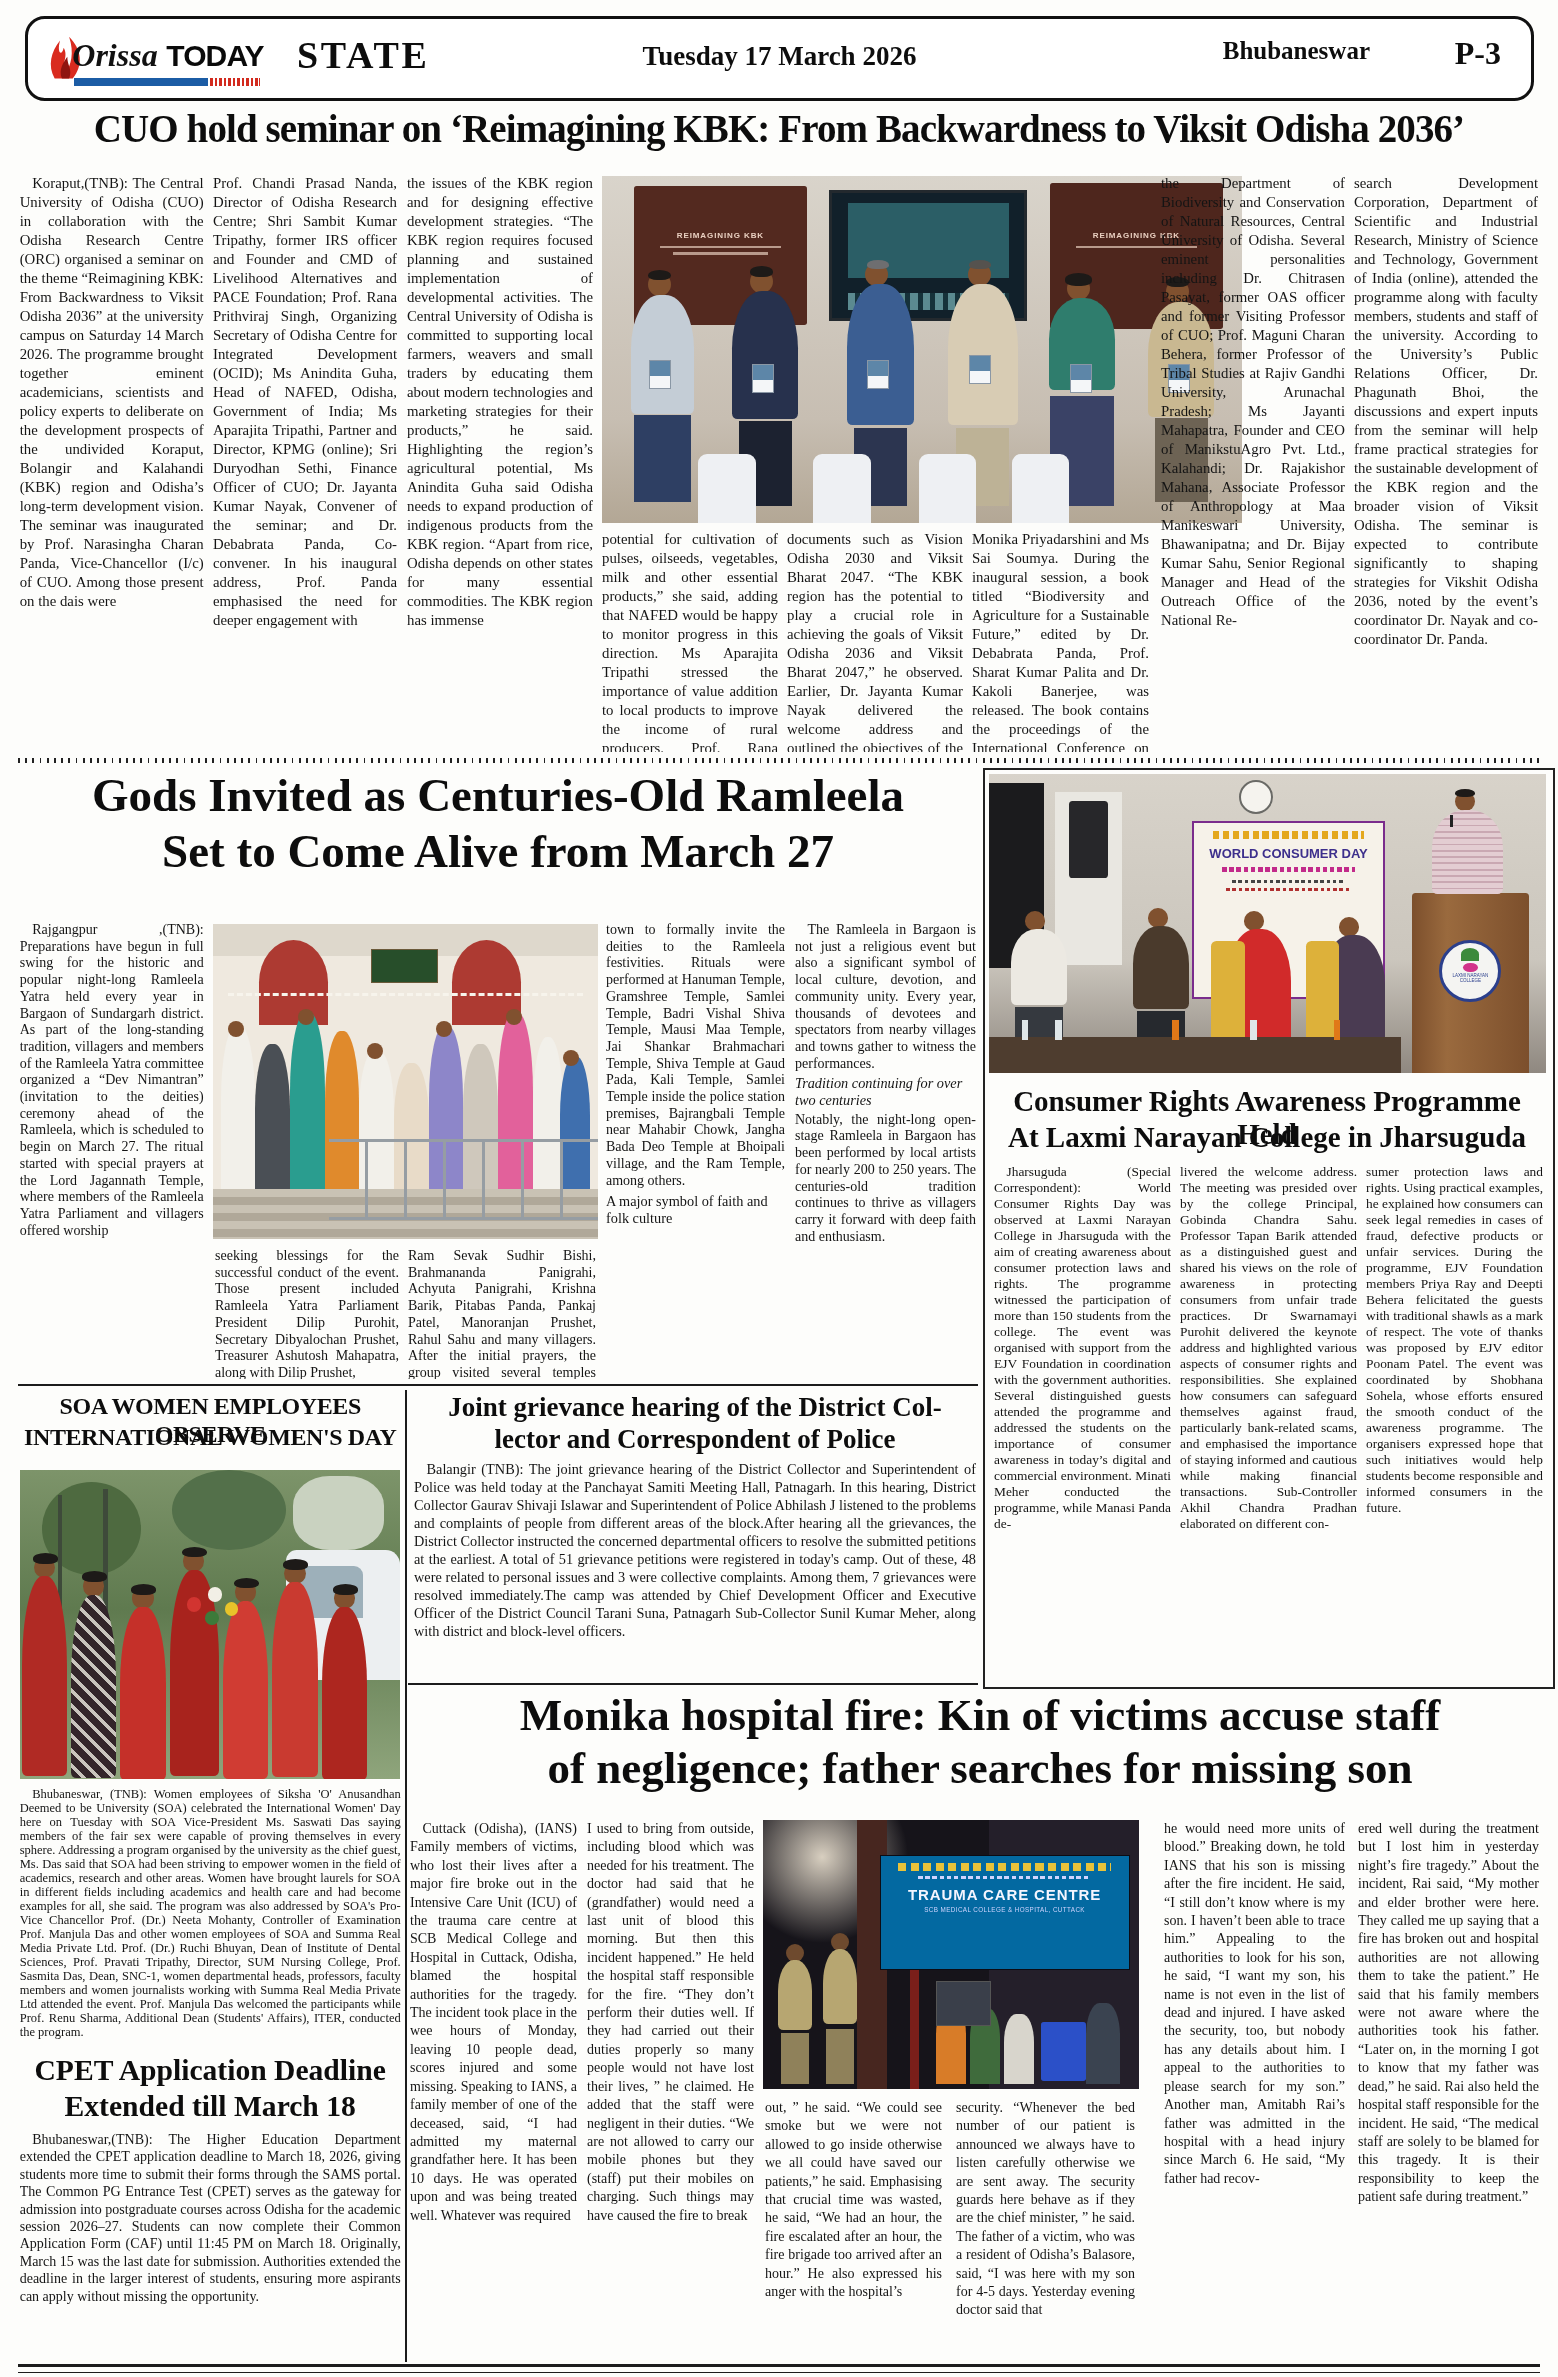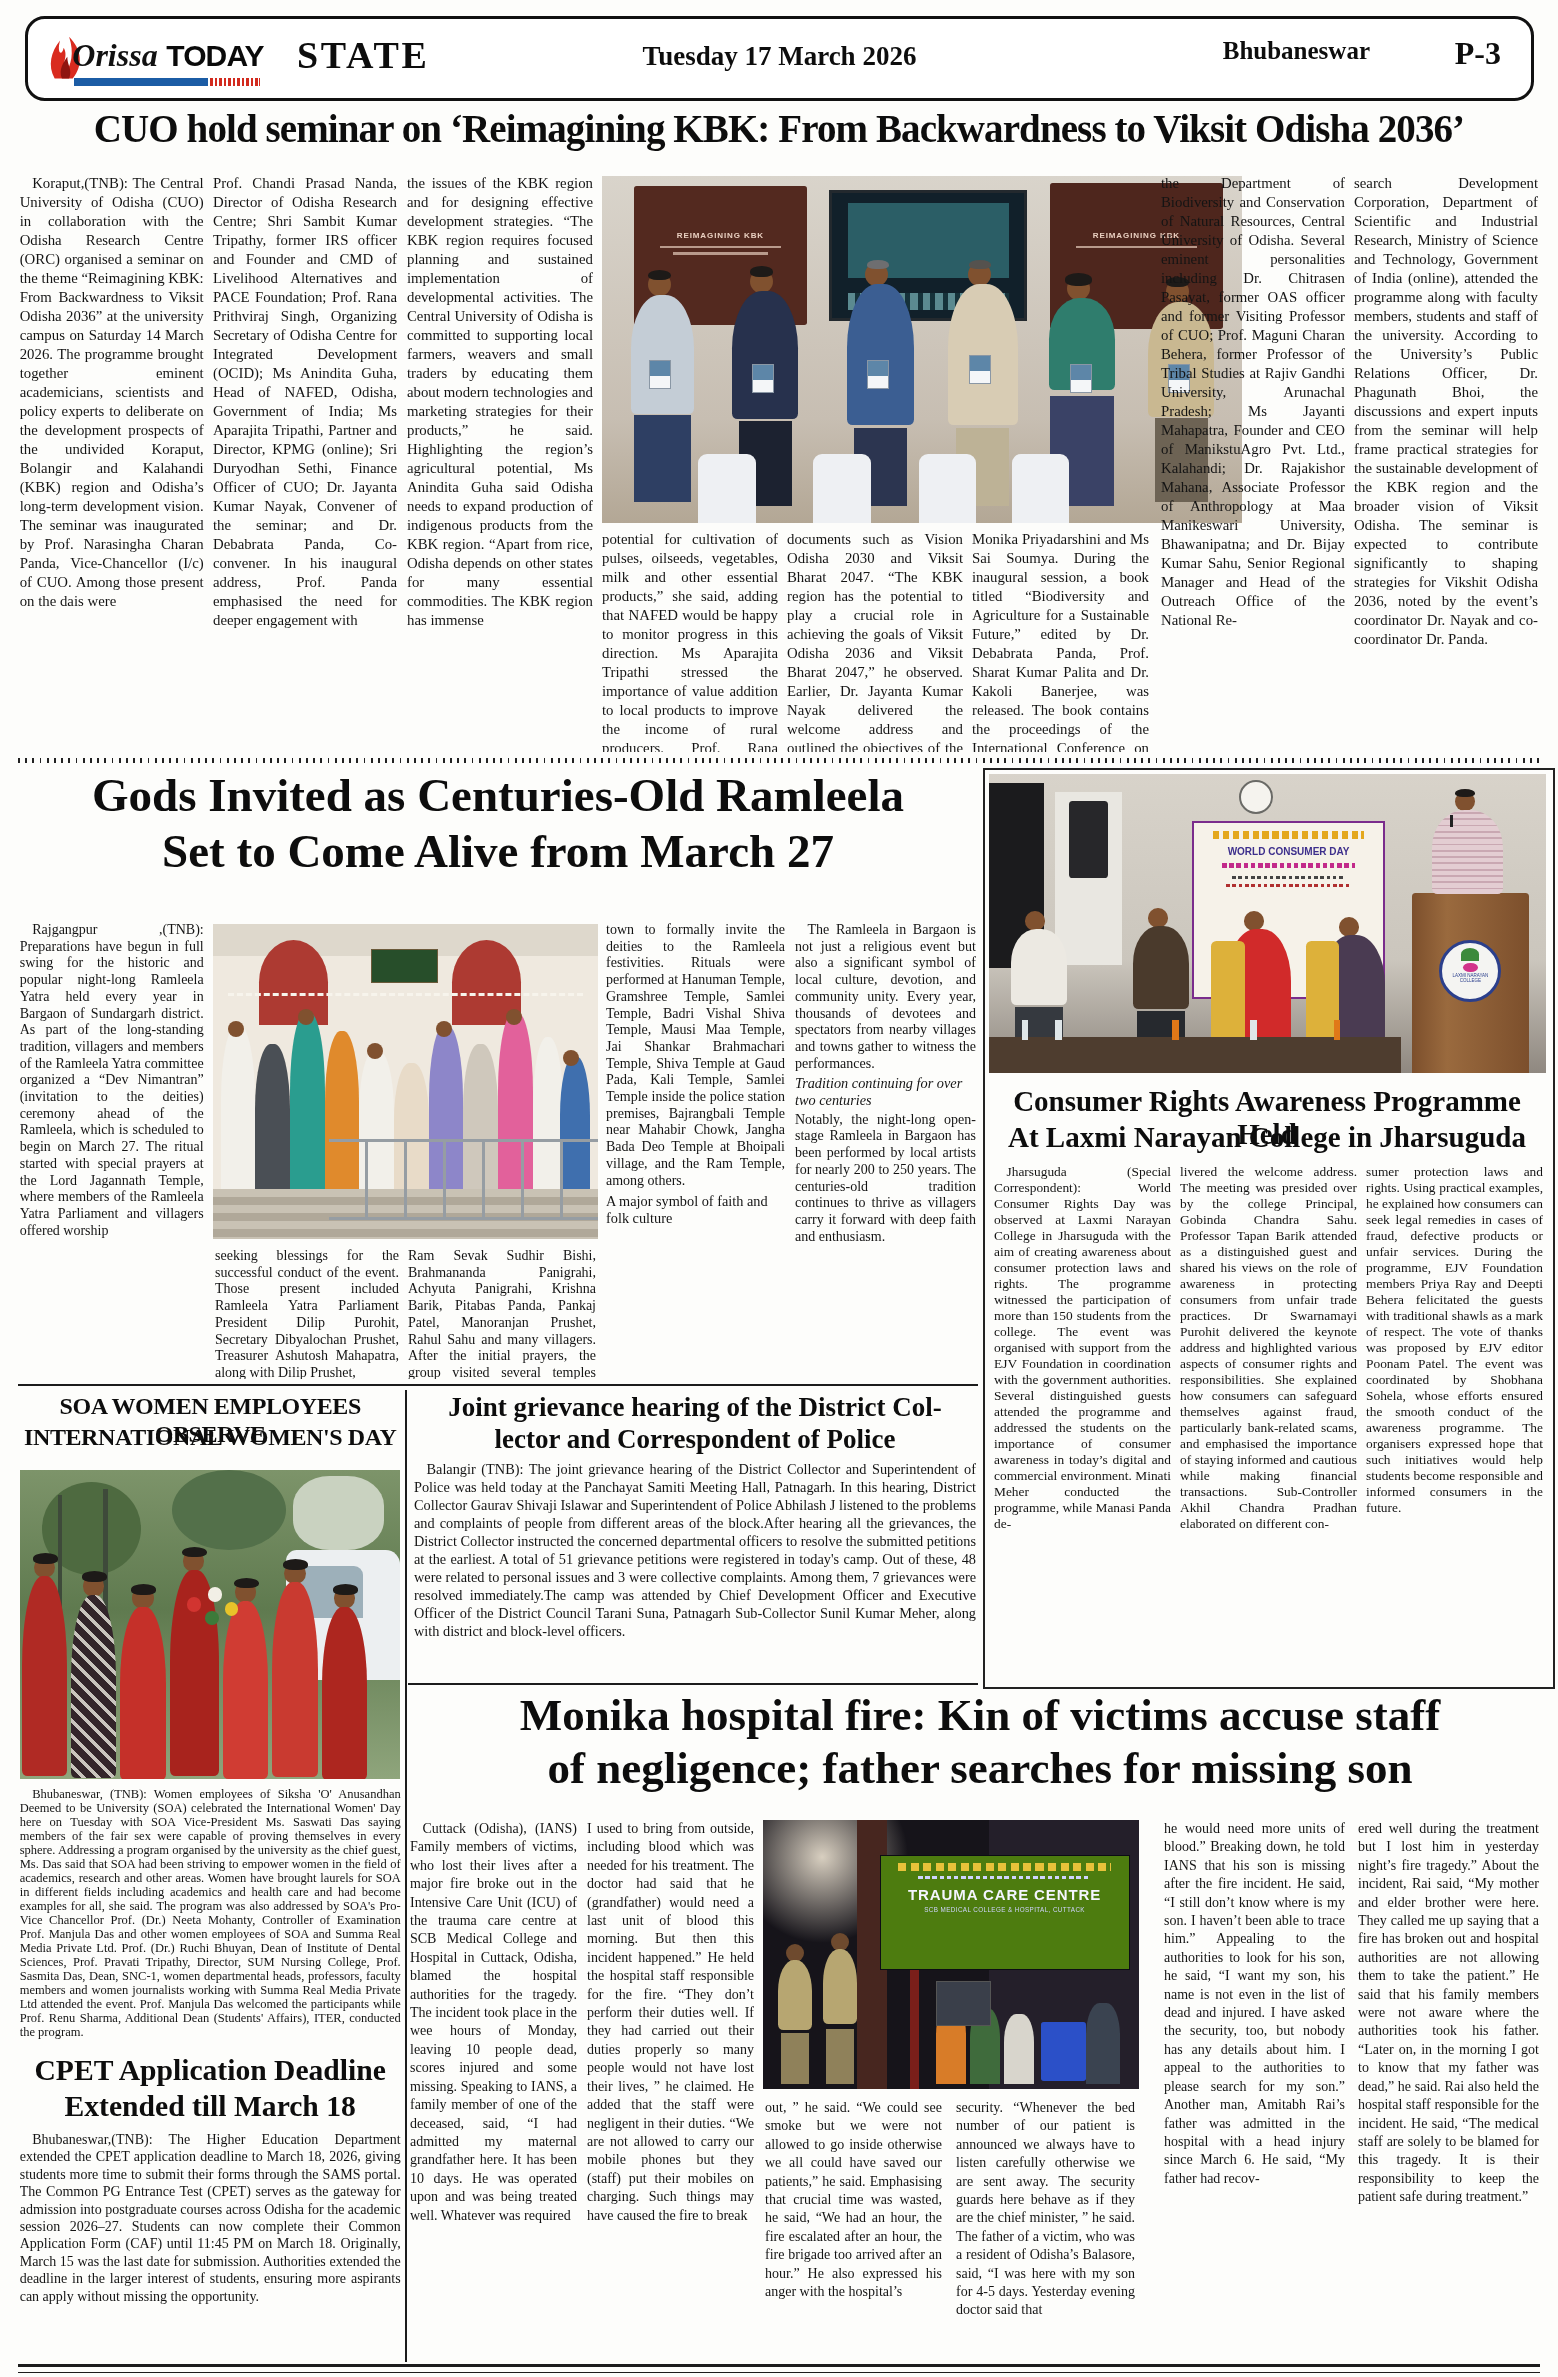--- a/index.html
+++ b/index.html
@@ -172,21 +172,21 @@
   <div class="rule" style="left:18px;top:1384px;width:960px;height:1.8px;"></div>
 
   <div class="abs" style="left:983px;top:768px;width:568px;height:917px;border:2.2px solid #222;background:#fdfdfb;">
     <div class="photo" style="left:3.6px;top:3.6px;width:557px;height:299px;background:linear-gradient(180deg,#d8d3ca,#cbc6bd 62%,#8f8880);">
       <div class="pel" style="left:0;top:3%;width:10%;height:62%;background:#1b1b1d;"></div>
       <div class="pel" style="left:12%;top:6%;width:12%;height:58%;background:#e9e7e1;"></div>
       <div class="pel" style="left:14.5%;top:9%;width:7%;height:26%;background:#27272a;border-radius:3.6px;"></div>
       <div class="pel" style="left:45%;top:2%;width:30px;height:30px;border-radius:50%;background:#f5f3ee;border:2.7px solid #6a6a66;"></div>
       <div class="pel" style="left:36.5%;top:16%;width:34%;height:58%;background:#f6f2e9;border:2.7px solid #7a2c8c;text-align:center;">
         <div style="margin:7.2px auto 0;width:80%;height:8px;background:repeating-linear-gradient(90deg,#e4a81e 0 6.3px,transparent 6.3px 9.9px);"></div>
-        <div style="margin-top:7.2px;font-family:'Liberation Sans',sans-serif;font-weight:bold;font-size:10px;color:#3d2f8c;">WORLD CONSUMER DAY</div>
+        <div style="margin-top:7.2px;font-family:'Liberation Sans',sans-serif;font-weight:bold;font-size:13px;color:#3d2f8c;">WORLD CONSUMER DAY</div>
         <div style="margin:6.3px auto 0;width:70%;height:5.4px;background:repeating-linear-gradient(90deg,#c22a8a 0 4.5px,transparent 4.5px 7.2px);"></div>
         <div style="margin:7.2px auto 0;width:60%;height:3.6px;background:repeating-linear-gradient(90deg,#444 0 3.6px,transparent 3.6px 6.3px);"></div>
         <div style="margin:4.5px auto 0;width:66%;height:3.6px;background:repeating-linear-gradient(90deg,#b03030 0 3.6px,transparent 3.6px 6.3px);"></div>
       </div>
 
       <div class="pel" style="left:3%;bottom:8%;width:12%;height:46%;">
           <div class="head" style="left:30%;top:0;width:19.7px;height:19.7px;"></div>
           <div class="torso" style="left:8%;top:18px;width:84%;height:55%;background:#ece9e2;"></div>
           <div class="torso" style="left:14%;top:70%;width:72%;height:30%;background:#35393f;border-radius:0;"></div>
         </div>
@@ -309,21 +309,21 @@
   <div class="hl" style="left:408px;top:1744px;width:1144px;font-size:45px;line-height:1.1;">of negligence; father searches for missing son</div>
 
   <div class="col-f ind" style="left:410px;top:1820px;width:167px;height:552px;">Cuttack (Odisha), (IANS) Family members of victims, who lost their lives after a major fire broke out in the Intensive Care Unit (ICU) of the trauma care centre at SCB Medical College and Hospital in Cuttack, Odisha, blamed the hospital authorities for the tragedy. The incident took place in the wee hours of Monday, leaving 10 people dead, scores injured and some missing. Speaking to IANS, a family member of one of the deceased, said, “I had admitted my maternal grandfather here. It has been 10 days. He was operated upon and was being treated well. Whatever was required</div>
   <div class="col-f" style="left:587px;top:1820px;width:167px;height:552px;">I used to bring from outside, including blood which was needed for his treatment. The doctor had said that he (grandfather) would need a last unit of blood this morning. But then this incident happened.” He held the hospital staff responsible for the fire. “They don’t perform their duties well. If they had carried out their duties properly so many people would not have lost their lives, ” he claimed.  He added that the staff were negligent in their duties. “We are not allowed to carry our mobile phones but they (staff) put their mobiles on charging. Such things may have caused the fire to break</div>
 
   <div class="photo" style="left:763px;top:1820px;width:376px;height:269px;background:#16141a;">
     <div class="pel" style="left:0;top:0;width:45%;height:55%;background:radial-gradient(circle at 35% 25%,#d8cfc0,rgba(216,207,192,0) 55%);"></div>
     <div class="pel" style="left:60%;top:0;width:40%;height:100%;background:#241f2a;"></div>
     <div class="pel" style="left:25%;top:0;width:8%;height:100%;background:#47261f;"></div>
     <div class="pel" style="left:39%;top:30%;width:2.5%;height:70%;background:#7a1f1a;"></div>
-    <div class="pel" style="left:31%;top:13%;width:66%;height:42%;background:#4d7c0f;border:1.8px solid #0c0c14;text-align:center;overflow:hidden;">
+    <div class="pel" style="left:31%;top:13%;width:66%;height:42%;background:#0369a1;border:1.8px solid #0c0c14;text-align:center;overflow:hidden;">
       <div style="margin:7.2px auto 0;width:86%;height:8px;background:repeating-linear-gradient(90deg,#e8c23a 0 8px,transparent 8px 12.5px);"></div>
       <div style="margin:4.5px auto 0;width:70%;height:3.6px;background:repeating-linear-gradient(90deg,#cfd4ff 0 4.5px,transparent 4.5px 7.2px);"></div>
       <div style="margin-top:6.3px;font-family:'Liberation Sans',sans-serif;font-weight:bold;font-size:15px;color:#f5f6ff;letter-spacing:0.9px;">TRAUMA CARE CENTRE</div>
       <div style="margin-top:3.6px;font-family:'Liberation Sans',sans-serif;font-size:6.3px;color:#cfd4ff;letter-spacing:0.4px;">SCB MEDICAL COLLEGE &amp; HOSPITAL, CUTTACK</div>
     </div>
 
     <div class="pel" style="left:3%;bottom:2%;width:11%;height:52%;">
         <div class="head" style="left:28%;top:0;width:18px;height:18px;background:#6e4a2e;"></div>
         <div class="torso" style="left:8%;top:16px;width:84%;height:50%;background:#b7a671;"></div>
         <div class="torso" style="left:16%;top:64%;width:68%;height:36%;background:#8f815a;border-radius:0;"></div>

